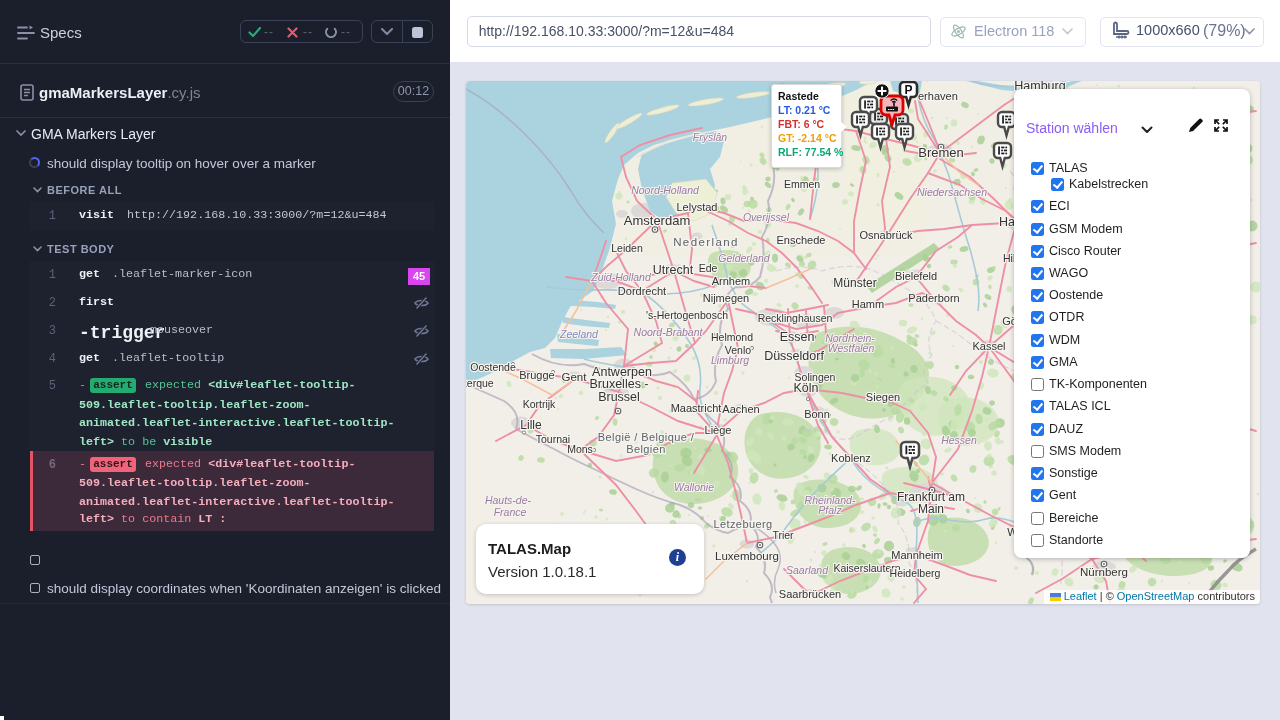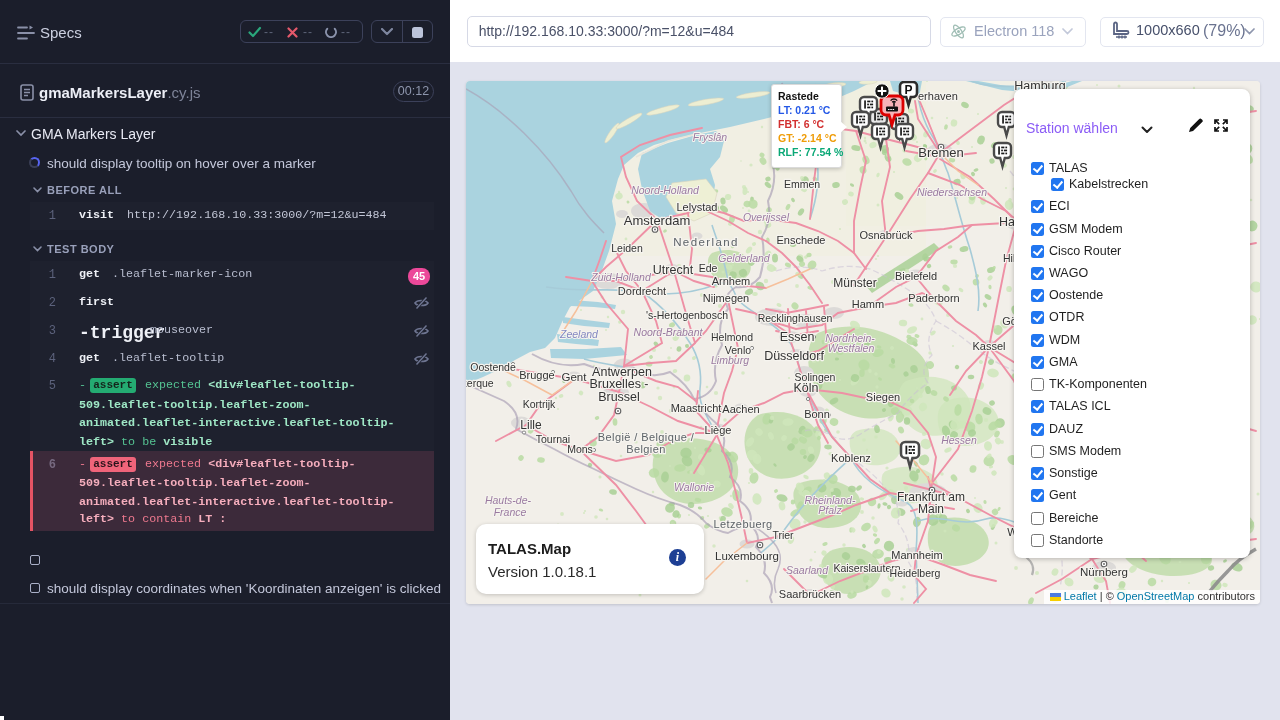--- a/index.html
+++ b/index.html
@@ -81,21 +81,21 @@
     <div class="mono" style="position:absolute;left:79px;top:267px;font-size:11.7px;color:#eef0f6;font-weight:bold">get</div>
     <div class="mono" style="position:absolute;left:112px;top:267px;font-size:11.7px;color:#b9bed0">.leaflet-marker-icon</div>
     <div class="mono" style="position:absolute;left:40px;top:296px;width:16px;text-align:right;font-size:12px;color:#5c627c">2</div>
     <div class="mono" style="position:absolute;left:79px;top:295px;font-size:11.7px;color:#eef0f6;font-weight:bold">first</div>
     <div class="mono" style="position:absolute;left:40px;top:324px;width:16px;text-align:right;font-size:12px;color:#5c627c">3</div>
     <div class="mono" style="position:absolute;left:79px;top:323px;font-size:18px;color:#eef0f6;font-weight:bold">-trigger</div>
     <div class="mono" style="position:absolute;left:150px;top:323px;font-size:11.7px;color:#b9bed0">mouseover</div>
     <div class="mono" style="position:absolute;left:40px;top:352px;width:16px;text-align:right;font-size:12px;color:#5c627c">4</div>
     <div class="mono" style="position:absolute;left:79px;top:351px;font-size:11.7px;color:#eef0f6;font-weight:bold">get</div>
     <div class="mono" style="position:absolute;left:112px;top:351px;font-size:11.7px;color:#b9bed0">.leaflet-tooltip</div>
-    <div style="position:absolute;left:408px;top:268px;width:22px;height:17px;background:#ec4899;border-radius:8px;color:#fff;font-size:11px;font-weight:bold;text-align:center;line-height:17px">45</div>
+    <div style="position:absolute;left:408px;top:268px;width:22px;height:17px;background:#d946ef;border-radius:0;color:#fff;font-size:11px;font-weight:bold;text-align:center;line-height:17px">45</div>
     <svg style="position:absolute;left:413px;top:296px" width="17" height="14" viewBox="0 0 17 14">
       <path d="M2,7 C4,3.6 13,3.6 15,7 C13,10.4 4,10.4 2,7 Z" fill="none" stroke="#6e7591" stroke-width="1.6"></path>
       <circle cx="8.5" cy="7" r="1.7" fill="#6e7591"></circle>
       <path d="M13.5,1.5 L3.5,12.5" stroke="#1e212e" stroke-width="3"></path>
       <path d="M13.5,1.5 L3.5,12.5" stroke="#6e7591" stroke-width="1.5"></path>
     </svg>
     <svg style="position:absolute;left:413px;top:324px" width="17" height="14" viewBox="0 0 17 14">
       <path d="M2,7 C4,3.6 13,3.6 15,7 C13,10.4 4,10.4 2,7 Z" fill="none" stroke="#6e7591" stroke-width="1.6"></path>
       <circle cx="8.5" cy="7" r="1.7" fill="#6e7591"></circle>
       <path d="M13.5,1.5 L3.5,12.5" stroke="#1e212e" stroke-width="3"></path>

